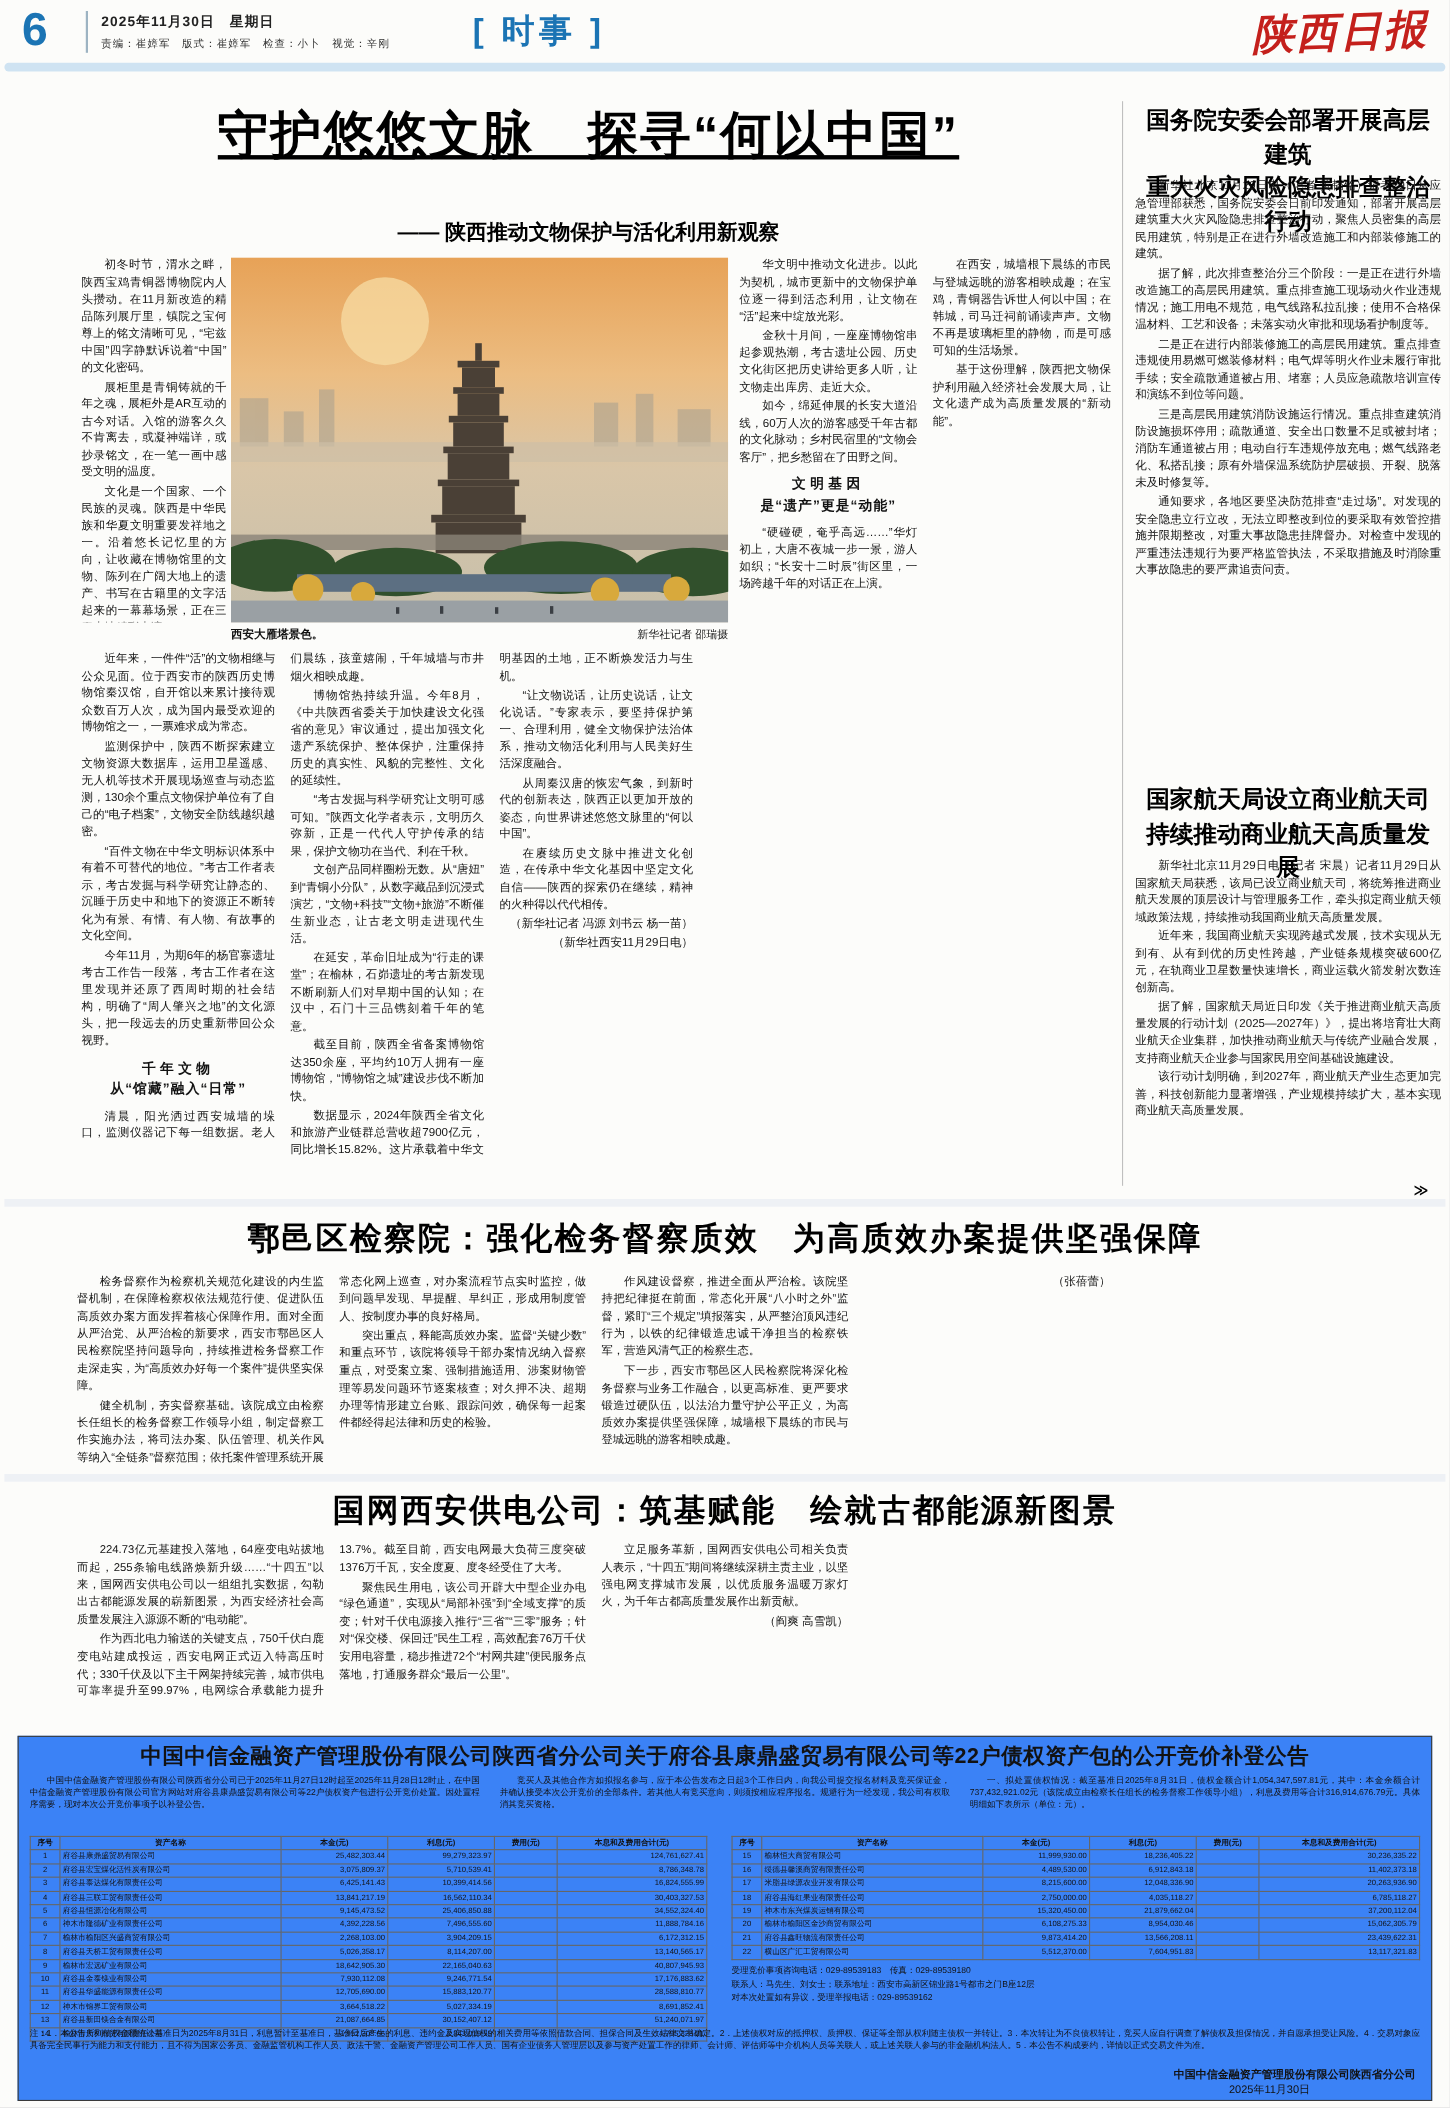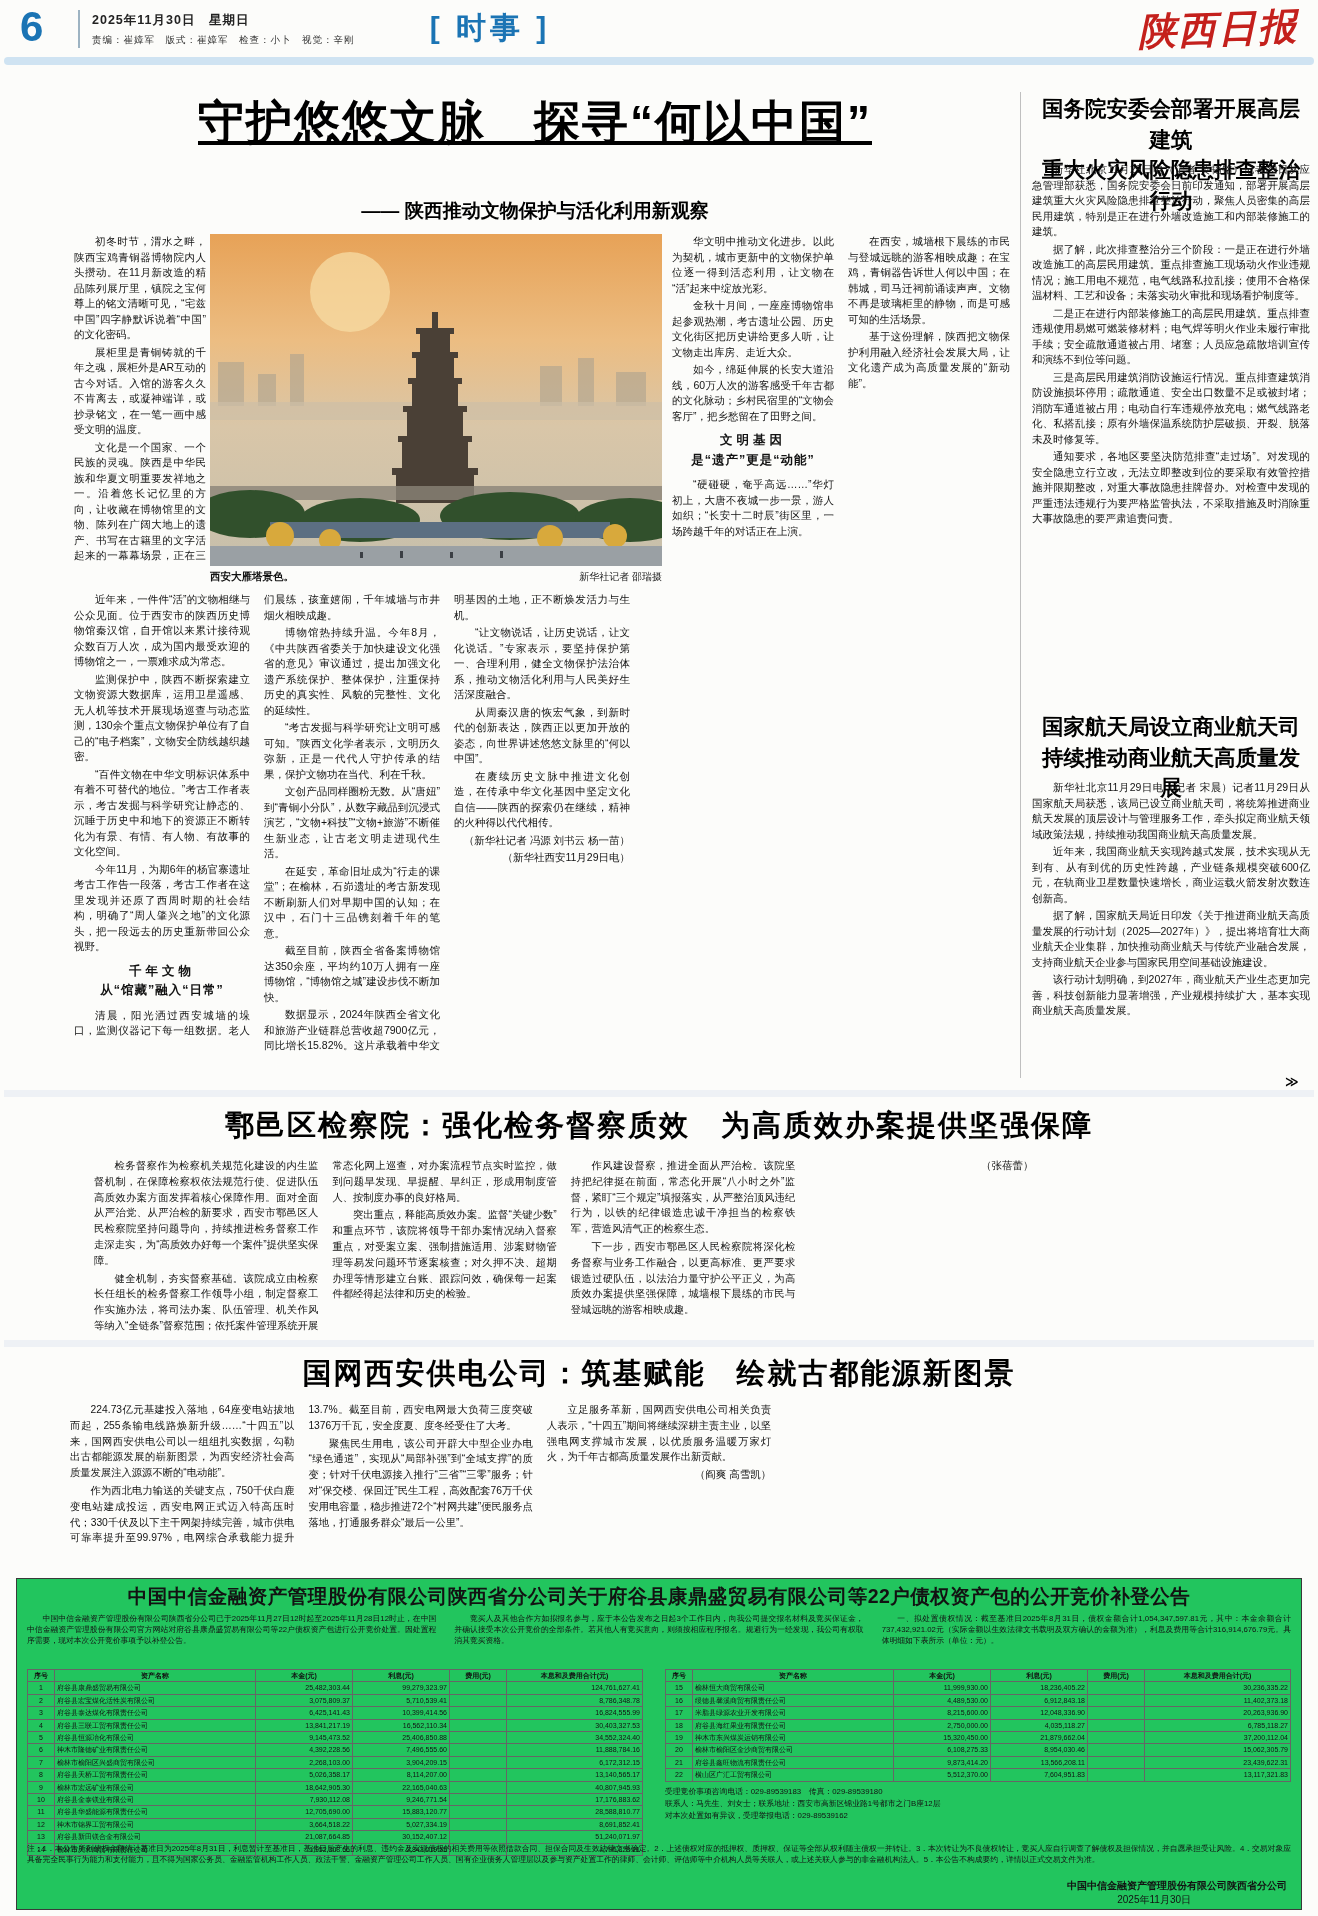--- a/index.html
+++ b/index.html
@@ -33,21 +33,21 @@
   .cap{font-size:10.5px;font-weight:700;}
   .credit{font-size:10px;color:#222;}
   .endmark{font-size:13px;font-weight:900;color:#000;}
   
   .side-rule{width:1px;background:#bfbfbf;}
   .side-h{font-size:21.5px;font-weight:800;line-height:1.42;text-align:center;color:#000;}
   
   .sec-h{font-size:29px;font-weight:800;text-align:center;letter-spacing:2px;color:#000;}
   .cols-sec{font-size:10.3px;line-height:15.8px;}
   
-  .notice-box{border:1.5px solid #3a3a3a;background:#22c55e;}
+  .notice-box{border:1.5px solid #3a3a3a;background:#3b82f6;}
   .notice-title{font-size:19.5px;font-weight:800;text-align:center;letter-spacing:0.5px;}
   .tiny{font-size:7.8px;line-height:11px;text-align:justify;}
   .tiny .p{margin-bottom:1px;}
   .ntable{border-collapse:collapse;width:100%;font-size:7px;line-height:9.4px;table-layout:fixed;}
   .ntable th,.ntable td{border:1px solid #666;padding:1px 2px;overflow:hidden;white-space:nowrap;}
   .ntable th{font-weight:700;text-align:center;}
   .ntable td.c{text-align:center;}
   .ntable td.name{text-align:left;}
   .ntable td.num{text-align:right;}
   .sig{font-size:10px;font-weight:700;text-align:right;}
@@ -199,21 +199,21 @@
   </div>
   <div class="abs txt clip" style="left:1032px;top:780px;width:278px;height:300px;">
     <p class="p">新华社北京11月29日电（记者 宋晨）记者11月29日从国家航天局获悉，该局已设立商业航天司，将统筹推进商业航天发展的顶层设计与管理服务工作，牵头拟定商业航天领域政策法规，持续推动我国商业航天高质量发展。</p>
     <p class="p">近年来，我国商业航天实现跨越式发展，技术实现从无到有、从有到优的历史性跨越，产业链条规模突破600亿元，在轨商业卫星数量快速增长，商业运载火箭发射次数连创新高。</p>
     <p class="p">据了解，国家航天局近日印发《关于推进商业航天高质量发展的行动计划（2025—2027年）》，提出将培育壮大商业航天企业集群，加快推动商业航天与传统产业融合发展，支持商业航天企业参与国家民用空间基础设施建设。</p>
     <p class="p">该行动计划明确，到2027年，商业航天产业生态更加完善，科技创新能力显著增强，产业规模持续扩大，基本实现商业航天高质量发展。</p>
   </div>
 
   <div class="abs band" style="left:4px;top:1090px;width:1310px;height:7px;"></div>
   <div class="abs sec-h" style="left:40px;top:1106px;width:1238px;">鄠邑区检察院：强化检务督察质效　为高质效办案提供坚强保障</div>
-  <div class="abs cols5 cols-sec clip" style="left:70px;top:1158px;width:1178px;height:176px;margin-left:24px;">
+  <div class="abs cols5 cols-sec clip" style="left:70px;top:1158px;width:1178px;height:176px;">
     <p class="p">检务督察作为检察机关规范化建设的内生监督机制，在保障检察权依法规范行使、促进队伍高质效办案方面发挥着核心保障作用。面对全面从严治党、从严治检的新要求，西安市鄠邑区人民检察院坚持问题导向，持续推进检务督察工作走深走实，为“高质效办好每一个案件”提供坚实保障。</p>
     <p class="p">健全机制，夯实督察基础。该院成立由检察长任组长的检务督察工作领导小组，制定督察工作实施办法，将司法办案、队伍管理、机关作风等纳入“全链条”督察范围；依托案件管理系统开展常态化网上巡查，对办案流程节点实时监控，做到问题早发现、早提醒、早纠正，形成用制度管人、按制度办事的良好格局。</p>
     <p class="p">突出重点，释能高质效办案。监督“关键少数”和重点环节，该院将领导干部办案情况纳入督察重点，对受案立案、强制措施适用、涉案财物管理等易发问题环节逐案核查；对久押不决、超期办理等情形建立台账、跟踪问效，确保每一起案件都经得起法律和历史的检验。</p>
     <p class="p">作风建设督察，推进全面从严治检。该院坚持把纪律挺在前面，常态化开展“八小时之外”监督，紧盯“三个规定”填报落实，从严整治顶风违纪行为，以铁的纪律锻造忠诚干净担当的检察铁军，营造风清气正的检察生态。</p>
     <p class="p">下一步，西安市鄠邑区人民检察院将深化检务督察与业务工作融合，以更高标准、更严要求锻造过硬队伍，以法治力量守护公平正义，为高质效办案提供坚强保障，城墙根下晨练的市民与登城远眺的游客相映成趣。</p>
     <p class="byline">（张蓓蕾）</p>
   </div>
 
   <div class="abs band" style="left:4px;top:1340px;width:1310px;height:7px;"></div>
   <div class="abs sec-h" style="left:40px;top:1354px;width:1238px;">国网西安供电公司：筑基赋能　绘就古都能源新图景</div>
@@ -223,21 +223,21 @@
     <p class="p">聚焦民生用电，该公司开辟大中型企业办电“绿色通道”，实现从“局部补强”到“全域支撑”的质变；针对千伏电源接入推行“三省”“三零”服务；针对“保交楼、保回迁”民生工程，高效配套76万千伏安用电容量，稳步推进72个“村网共建”便民服务点落地，打通服务群众“最后一公里”。</p>
     <p class="p">立足服务革新，国网西安供电公司相关负责人表示，“十四五”期间将继续深耕主责主业，以坚强电网支撑城市发展，以优质服务温暖万家灯火，为千年古都高质量发展作出新贡献。</p>
     <p class="byline">（阎爽 高雪凯）</p>
   </div>
 
   <div class="abs notice-box" style="left:16px;top:1578px;width:1284px;height:330px;">
     <div class="abs notice-title" style="left:6px;top:4px;width:1272px;">中国中信金融资产管理股份有限公司陕西省分公司关于府谷县康鼎盛贸易有限公司等22户债权资产包的公开竞价补登公告</div>
     <div class="abs tiny cols3 clip" style="left:10px;top:34px;width:1264px;height:50px;">
       <p class="p">中国中信金融资产管理股份有限公司陕西省分公司已于2025年11月27日12时起至2025年11月28日12时止，在中国中信金融资产管理股份有限公司官方网站对府谷县康鼎盛贸易有限公司等22户债权资产包进行公开竞价处置。因处置程序需要，现对本次公开竞价事项予以补登公告。</p>
       <p class="p">竞买人及其他合作方如拟报名参与，应于本公告发布之日起3个工作日内，向我公司提交报名材料及竞买保证金，并确认接受本次公开竞价的全部条件。若其他人有竞买意向，则须按相应程序报名。规避行为一经发现，我公司有权取消其竞买资格。</p>
-      <p class="p">一、拟处置债权情况：截至基准日2025年8月31日，债权金额合计1,054,347,597.81元，其中：本金余额合计737,432,921.02元（实际金额以生效法律文书载明及双方确认的金额为准），利息及费用等合计316,914,676.79元。具体明细如下表所示（单位：元）。</p>
+      <p class="p">一、拟处置债权情况：截至基准日2025年8月31日，债权金额合计1,054,347,597.81元，其中：本金余额合计737,432,921.02元（该院成立由检察长任组长的检务督察工作领导小组），利息及费用等合计316,914,676.79元。具体明细如下表所示（单位：元）。</p>
     </div>
 
     <div class="abs" style="left:10px;top:90px;width:616px;">
       <table class="ntable">
         <thead>
           <tr>
             <th style="width:22px">序号</th>
             <th style="width:196px">资产名称</th>
             <th style="width:92px">本金(元)</th>
             <th style="width:92px">利息(元)</th>

